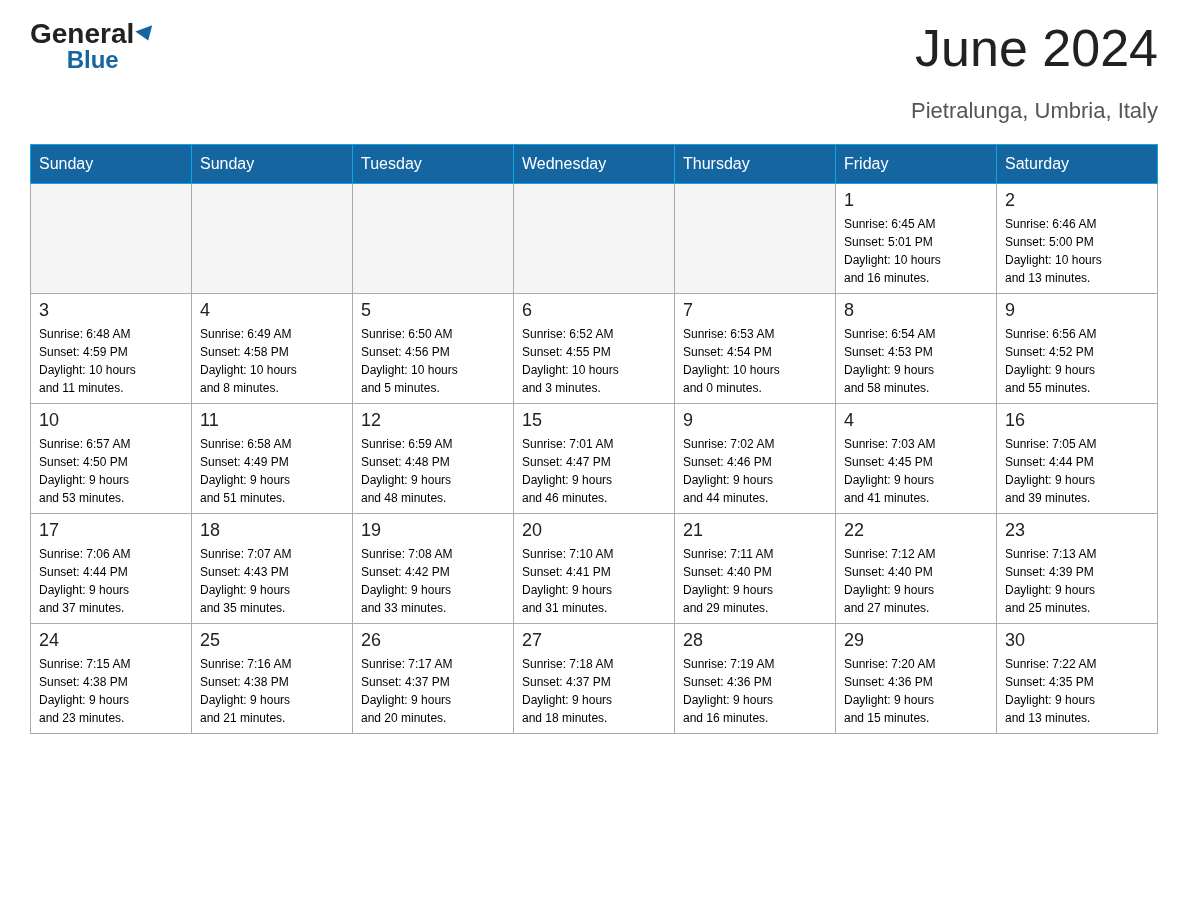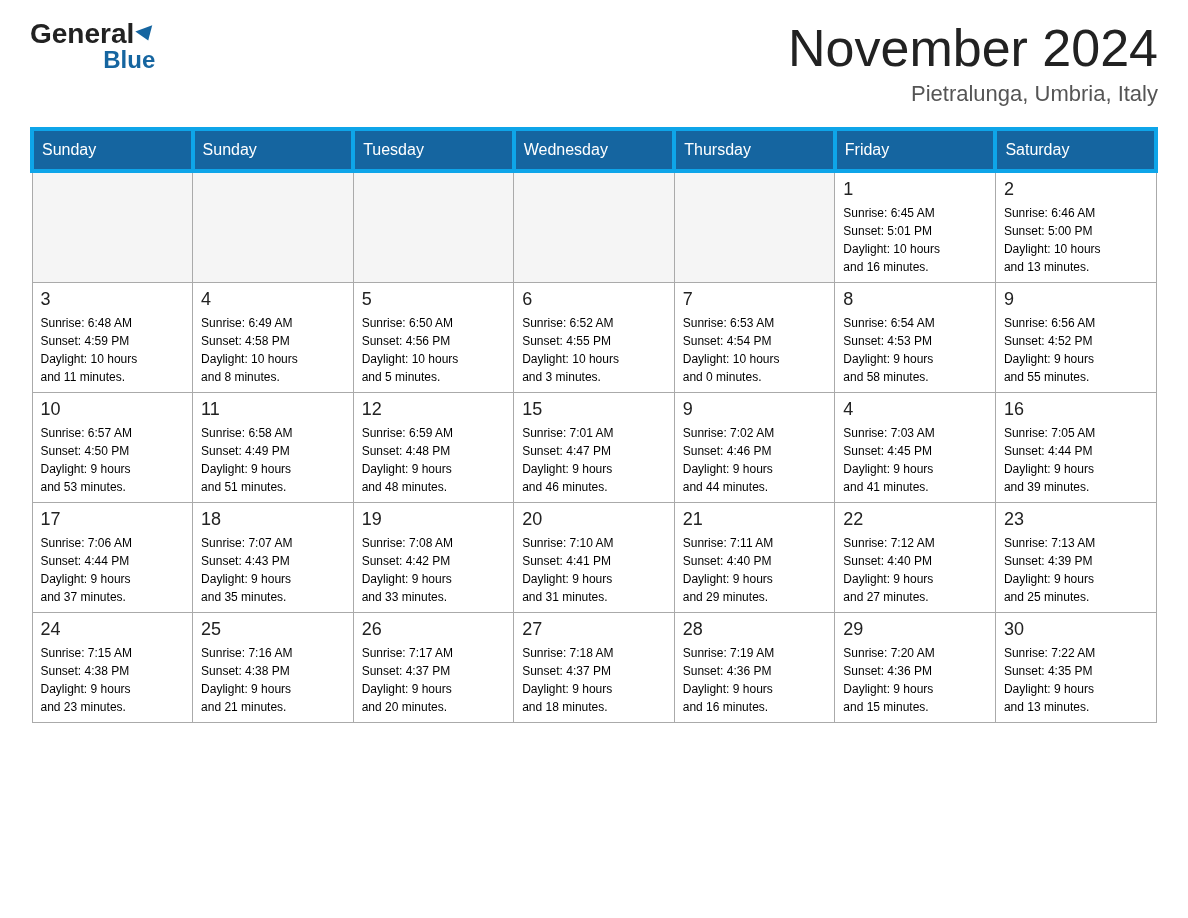--- a/index.html
+++ b/index.html
@@ -12,21 +12,21 @@
     }
     .header {
       display: flex;
       justify-content: space-between;
       align-items: flex-start;
       margin-bottom: 20px;
     }
     .logo {
       display: flex;
       flex-direction: column;
-      align-items: flex-end;
+      align-items: center;
     }
     .logo-general {
       font-size: 28px;
       font-weight: bold;
       color: #222;
       line-height: 1;
     }
     .logo-blue {
       font-size: 24px;
       font-weight: bold;
@@ -42,35 +42,35 @@
     }
     .month-title {
       font-size: 52px;
       font-weight: normal;
       color: #222;
       line-height: 1.1;
     }
     .location-title {
       font-size: 22px;
       color: #555;
-      margin-top: 4px;
+      margin-top: 21px;
     }
     table {
       width: 100%;
       border-collapse: collapse;
       table-layout: fixed;
     }
     thead tr th {
       background-color: #1565a0;
       color: #fff;
       padding: 10px 8px;
       font-size: 16px;
       font-weight: normal;
       text-align: left;
-      border: 4px solid #0ea5e9;
+      border: 1px solid #0ea5e9;
     }
     tbody tr td {
       border: 1px solid #aaa;
       vertical-align: top;
       padding: 6px 8px;
       height: 110px;
       background: #fff;
     }
     tbody tr td.empty {
       background: #f5f5f5;
@@ -100,21 +100,21 @@
   <div class="logo">
     <div class="logo-top-line">
       <span class="logo-general">General</span>
       <span style="display:inline-block; width:0; height:0; border-left:9px solid transparent; border-right:9px solid transparent; border-top:13px solid #1565a0; margin-left:3px; transform:rotate(-20deg); vertical-align:middle;"></span>
     </div>
     <div>
       <span class="logo-blue">Blue</span>
     </div>
   </div>
   <div class="title-section">
-    <div class="month-title">November 2024</div>
+    <div class="month-title">June 2024</div>
     <div class="location-title">Pietralunga, Umbria, Italy</div>
   </div>
 </div>
 
 <table>
   <thead>
     <tr>
     <th>Sunday</th>
         <th>Sunday</th>
         <th>Tuesday</th>

